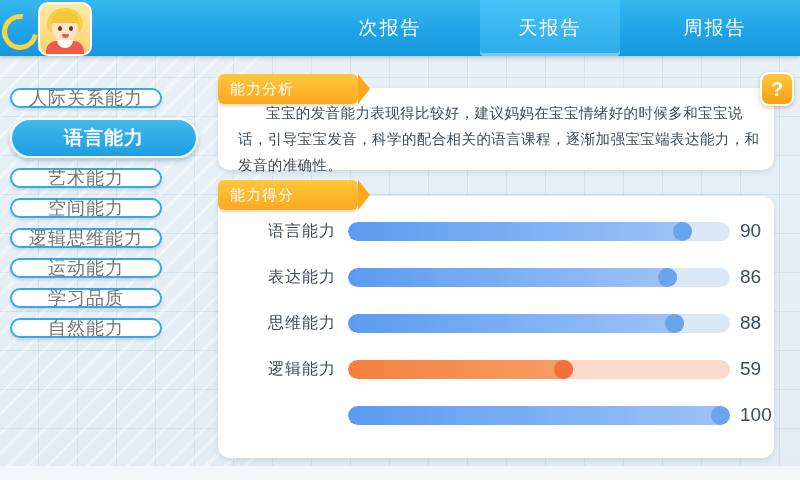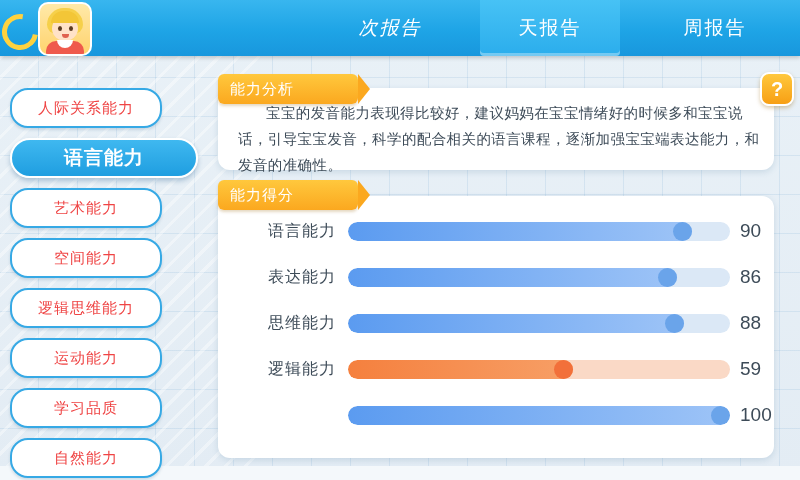--- a/index.html
+++ b/index.html
@@ -51,32 +51,32 @@
   .nick-pill{
     position:absolute;left:118px;top:6px;width:152px;height:34px;border-radius:17px;
     background:#ffffff;border:3px solid #1ea4e6;box-sizing:border-box;
     display:flex;align-items:center;justify-content:center;
     color:#2b6ea8;font-size:16px;letter-spacing:1px;
   }
   .tab{
     position:absolute;top:0;height:56px;display:flex;align-items:center;justify-content:center;
     color:#ffffff;font-size:19px;letter-spacing:2px;
   }
-  .tab.t0{left:320px;width:140px;font-style:italic;}
+  .tab.t0{left:320px;width:140px;}
   .tab.t1{left:480px;width:140px;background:linear-gradient(180deg,#47c2f5 0%,#2badec 100%);
           border-radius:0 0 4px 4px;box-shadow:inset 0 -3px 0 rgba(255,255,255,.35);}
   .tab.t2{left:640px;width:150px;text-align:right;}
 
   
   .menu{position:absolute;left:10px;top:88px;width:152px;}
   .menu-item{
-    position:relative;width:152px;height:40px;margin-bottom:10px;border-radius:18px;
+    position:relative;width:152px;height:20px;margin-bottom:10px;border-radius:18px;
     background:#ffffff;border:2px solid #36a9e5;box-sizing:border-box;
     display:flex;align-items:center;justify-content:center;
-    color:#ef4444;font-size:15px;letter-spacing:1px;
+    color:#737373;font-size:18px;letter-spacing:1px;
     box-shadow:0 2px 3px rgba(40,90,130,.18);
   }
   .menu-item.active{
     width:188px;height:40px;border-radius:20px;
     background:linear-gradient(180deg,#3fb8f0 0%, #1f9ee0 100%);
     border:2px solid #ffffff;color:#ffffff;font-size:19px;font-weight:bold;
     box-shadow:0 3px 5px rgba(30,90,140,.3);
   }
 
   

